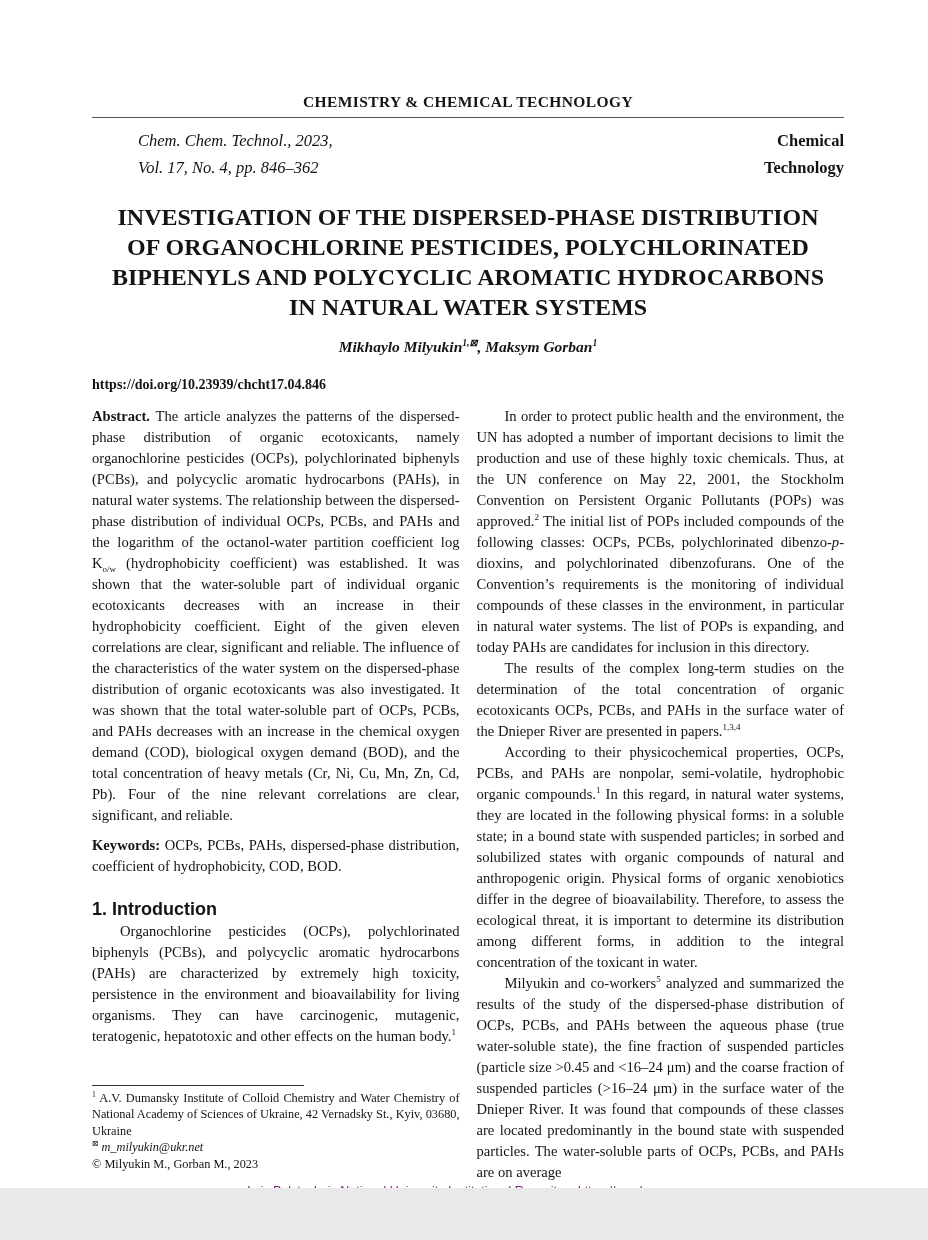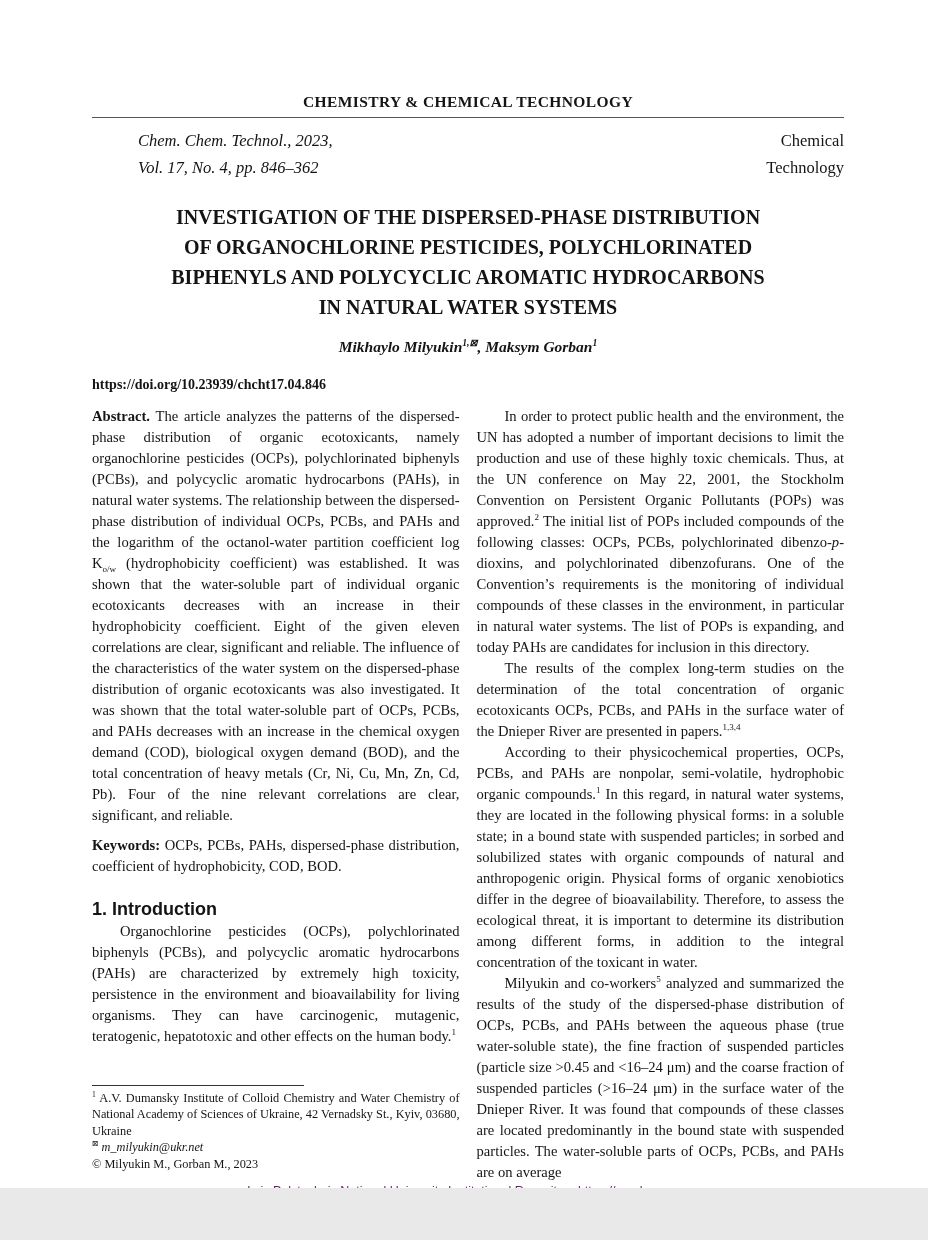--- a/index.html
+++ b/index.html
@@ -34,30 +34,30 @@
     justify-content:space-between;
     margin-top:9px;
     margin-left:46px;
   }
   .journal-ref{
     font-style:italic;
     font-size:16.5px;
     line-height:27px;
   }
   .journal-name{
-    font-weight:normal;
+    font-weight:bold;
     font-size:16.5px;
     line-height:27px;
     text-align:right;
   }
   .article-title{
     margin-top:21px;
     text-align:center;
     font-weight:bold;
-    font-size:20px;
+    font-size:24px;
     line-height:30px;
   }
   .authors{
     margin-top:16px;
     text-align:center;
     font-weight:bold;
     font-style:italic;
     font-size:15.5px;
   }
   .doi{

